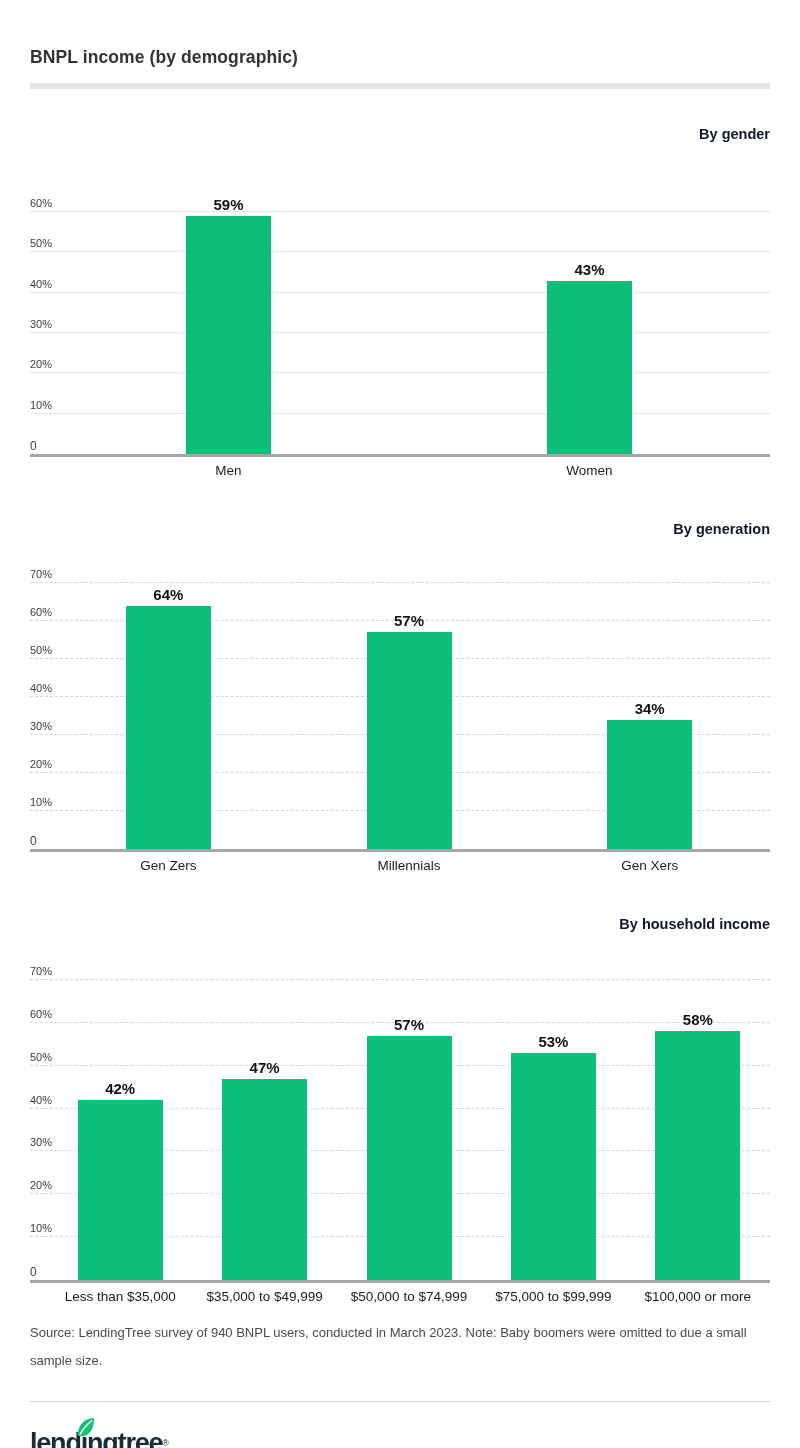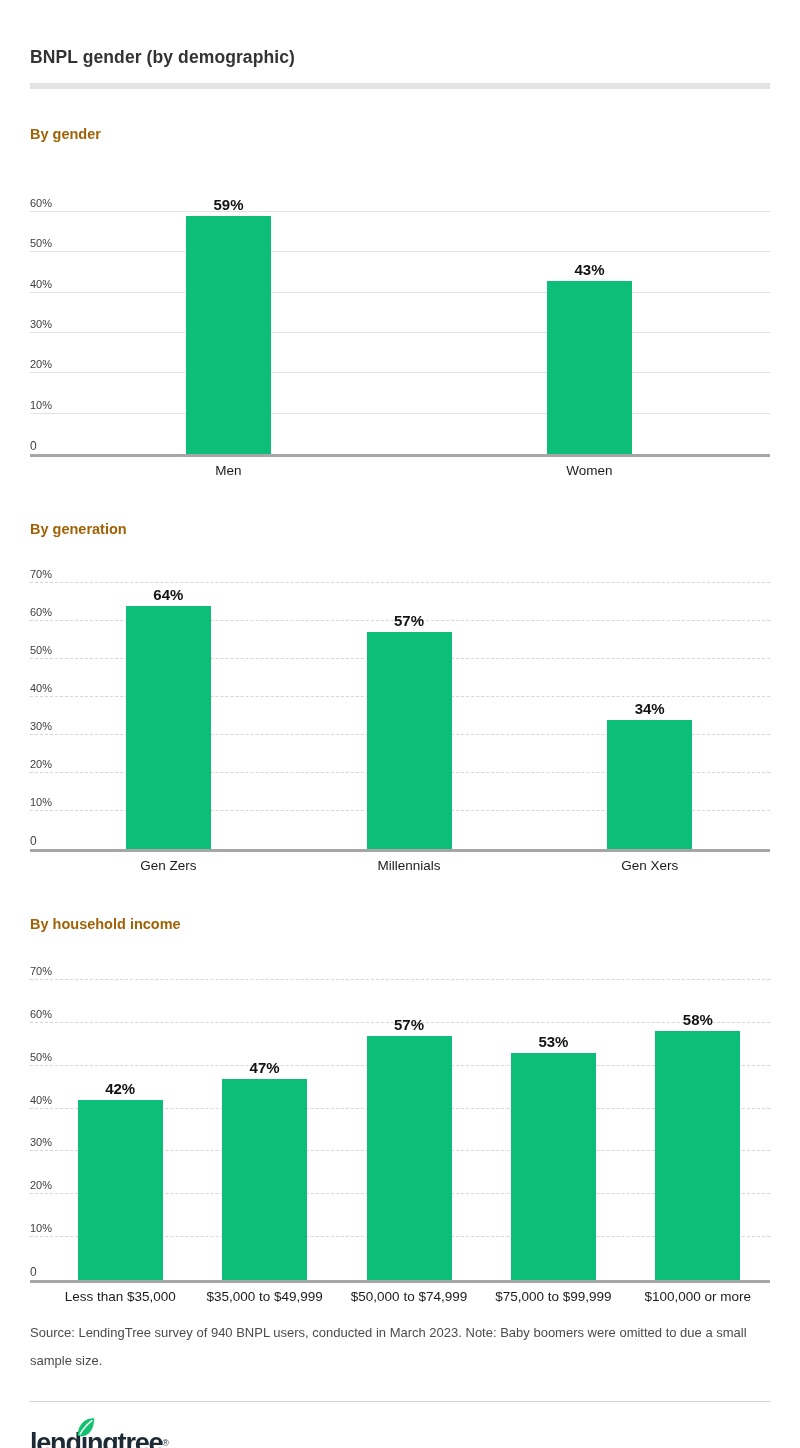--- a/index.html
+++ b/index.html
@@ -12,21 +12,21 @@
     overflow: hidden;
     position: relative;
   }
   .page-title {
     margin: 0; padding-top: 47px;
     font-size: 17.5px; line-height: 21px; font-weight: 700;
     color: #333333; letter-spacing: .1px;
   }
   .divider-top { height: 6px; background: #e3e3e3; margin-top: 15px; }
   .sec-title {
-    margin: 0; font-size: 14.5px; line-height: 15px; font-weight: 700; color: #a16207;
+    margin: 0; font-size: 14.5px; line-height: 15px; font-weight: 700; color: #0f172a; text-align: right;
   }
   .sec-0 .sec-title { margin-top: 38px; }
   .sec-1 .sec-title { margin-top: 44px; }
   .sec-2 .sec-title { margin-top: 44px; }
 
   .plot { position: relative; }
   .chart-0 .plot { height: 242px; margin-top: 70px; }
   .chart-1 .plot { height: 266px; margin-top: 46px; }
   .chart-2 .plot { height: 300px; margin-top: 48px; }
 
@@ -67,21 +67,21 @@
     font-size: 27px; font-weight: 700; letter-spacing: -1.2px;
     color: #1c2a35; line-height: 30px;
   }
   .logo-i { position: relative; display: inline-block; }
   .leaf { position: absolute; left: -6px; bottom: 19px; transform: rotate(4deg); }
   .reg { font-size: 9px; font-weight: 400; vertical-align: top; position: relative; top: 0px; letter-spacing: 0; }
 </style>
 </head>
 <body>
 
-<h1 class="page-title">BNPL gender (by demographic)</h1>
+<h1 class="page-title">BNPL income (by demographic)</h1>
 <div class="divider-top"></div>
 
 <section class="sec sec-0">
   <h2 class="sec-title">By gender</h2>
   <div class="chart chart-0">
     <div class="plot">
       <div class="gridline" style="bottom: 16.6667%;">
           <span class="tick-label">10%</span>
         </div>
         <div class="gridline" style="bottom: 33.3333%;">

